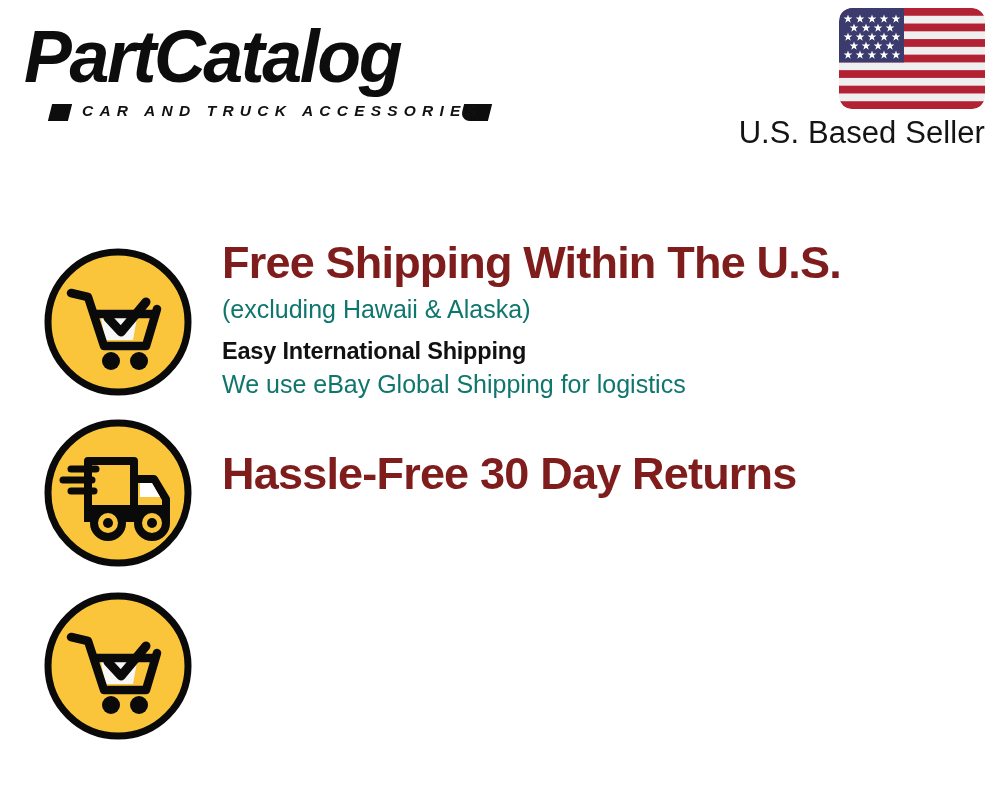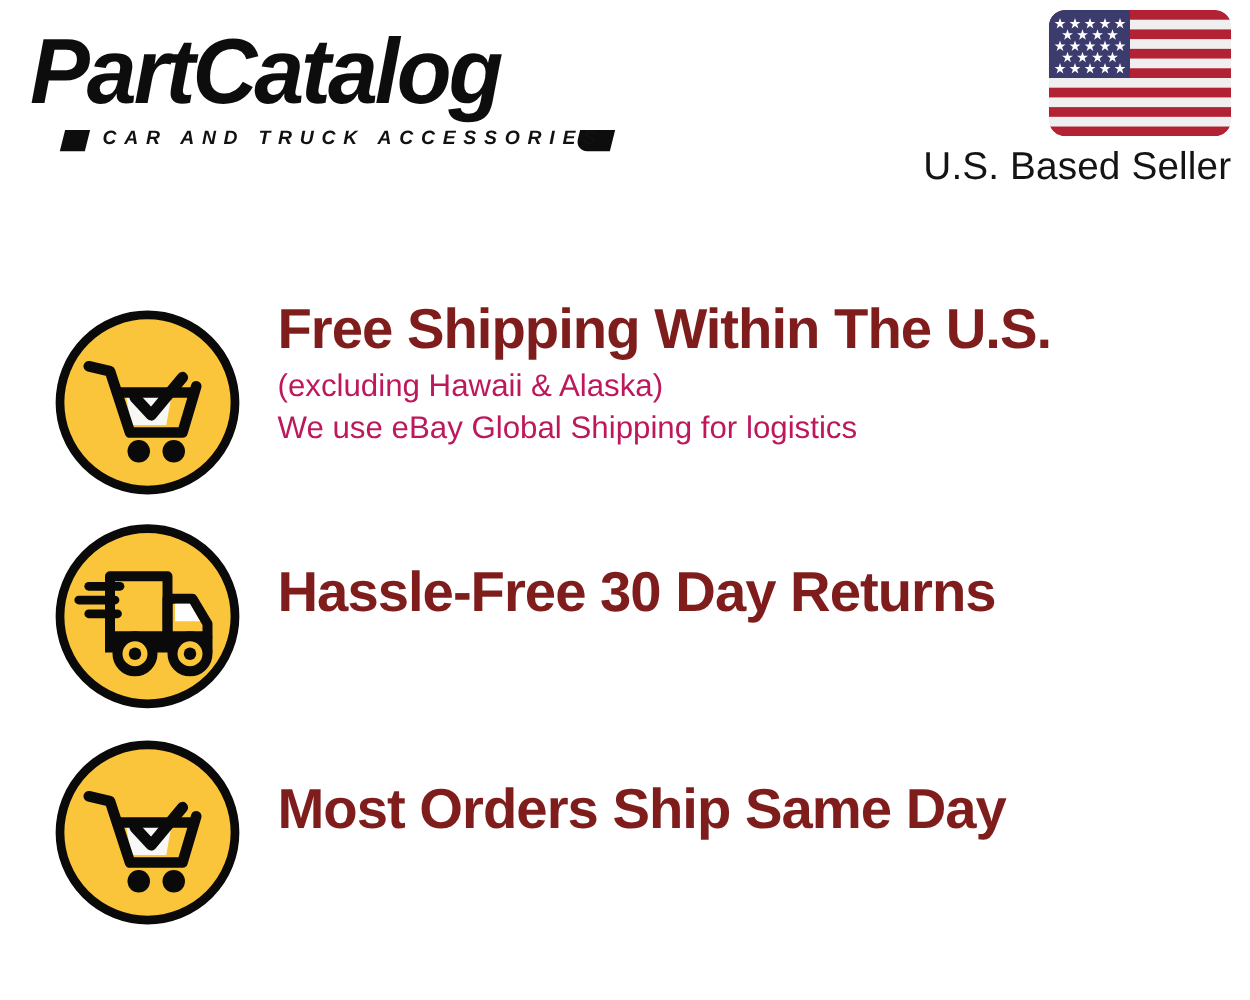--- a/index.html
+++ b/index.html
@@ -152,21 +152,21 @@
     line-height: 54px;
     letter-spacing: -0.8px;
     color: #7f1d1d;
     white-space: nowrap;
   }
   .feature-sub {
     font-family: "Liberation Sans", "DejaVu Sans", sans-serif;
     font-weight: 400;
     font-size: 25px;
     line-height: 33px;
-    color: #be185d;
+    color: #0f766e;
     white-space: nowrap;
   }
   .feature-sub-strong {
     font-family: "Liberation Sans", "DejaVu Sans", sans-serif;
     font-weight: 700;
     font-size: 23.5px;
     line-height: 33px;
     letter-spacing: -0.2px;
     color: #111111;
     margin-top: 9px;
@@ -261,20 +261,21 @@
           <g fill="none" stroke="#0A0A0A" stroke-width="9" stroke-linecap="round" stroke-linejoin="round">
             <path d="M66 72 L79 86 L104 56"></path>
           </g>
           <circle cx="69" cy="115" r="9" fill="#0A0A0A"></circle>
           <circle cx="97" cy="115" r="9" fill="#0A0A0A"></circle>
         </svg>
       </div>
       <div class="feature-text">
         <div class="feature-title">Free Shipping Within The U.S.</div>
         <div class="feature-sub feature-sub-note">(excluding Hawaii &amp; Alaska)</div>
+        <div class="feature-sub-strong">Easy International Shipping</div>
         <div class="feature-sub">We use eBay Global Shipping for logistics</div>
       </div>
     </div>
 
     <div class="feature-row" id="feature-row-1">
       <div class="feature-icon-wrap">
         <svg viewBox="0 0 152 152" xmlns="http://www.w3.org/2000/svg">
           <circle cx="76" cy="76" r="70" fill="#FBC53B" stroke="#0A0A0A" stroke-width="7"></circle>
 
           <g stroke="#0A0A0A" stroke-width="7" stroke-linecap="round">
@@ -310,19 +311,16 @@
             <path d="M29 47 L46 51 L62 100 L104 100 L115 63"></path>
             <path d="M53 68 L110 68"></path>
           </g>
           <g fill="none" stroke="#0A0A0A" stroke-width="9" stroke-linecap="round" stroke-linejoin="round">
             <path d="M66 72 L79 86 L104 56"></path>
           </g>
           <circle cx="69" cy="115" r="9" fill="#0A0A0A"></circle>
           <circle cx="97" cy="115" r="9" fill="#0A0A0A"></circle>
         </svg>
       </div>
-      <div class="feature-text">
-        <div class="feature-title">Most Orders Ship Same Day</div>
-      </div>
     </div>
 
   </div>
 </div>
 
 </body></html>

